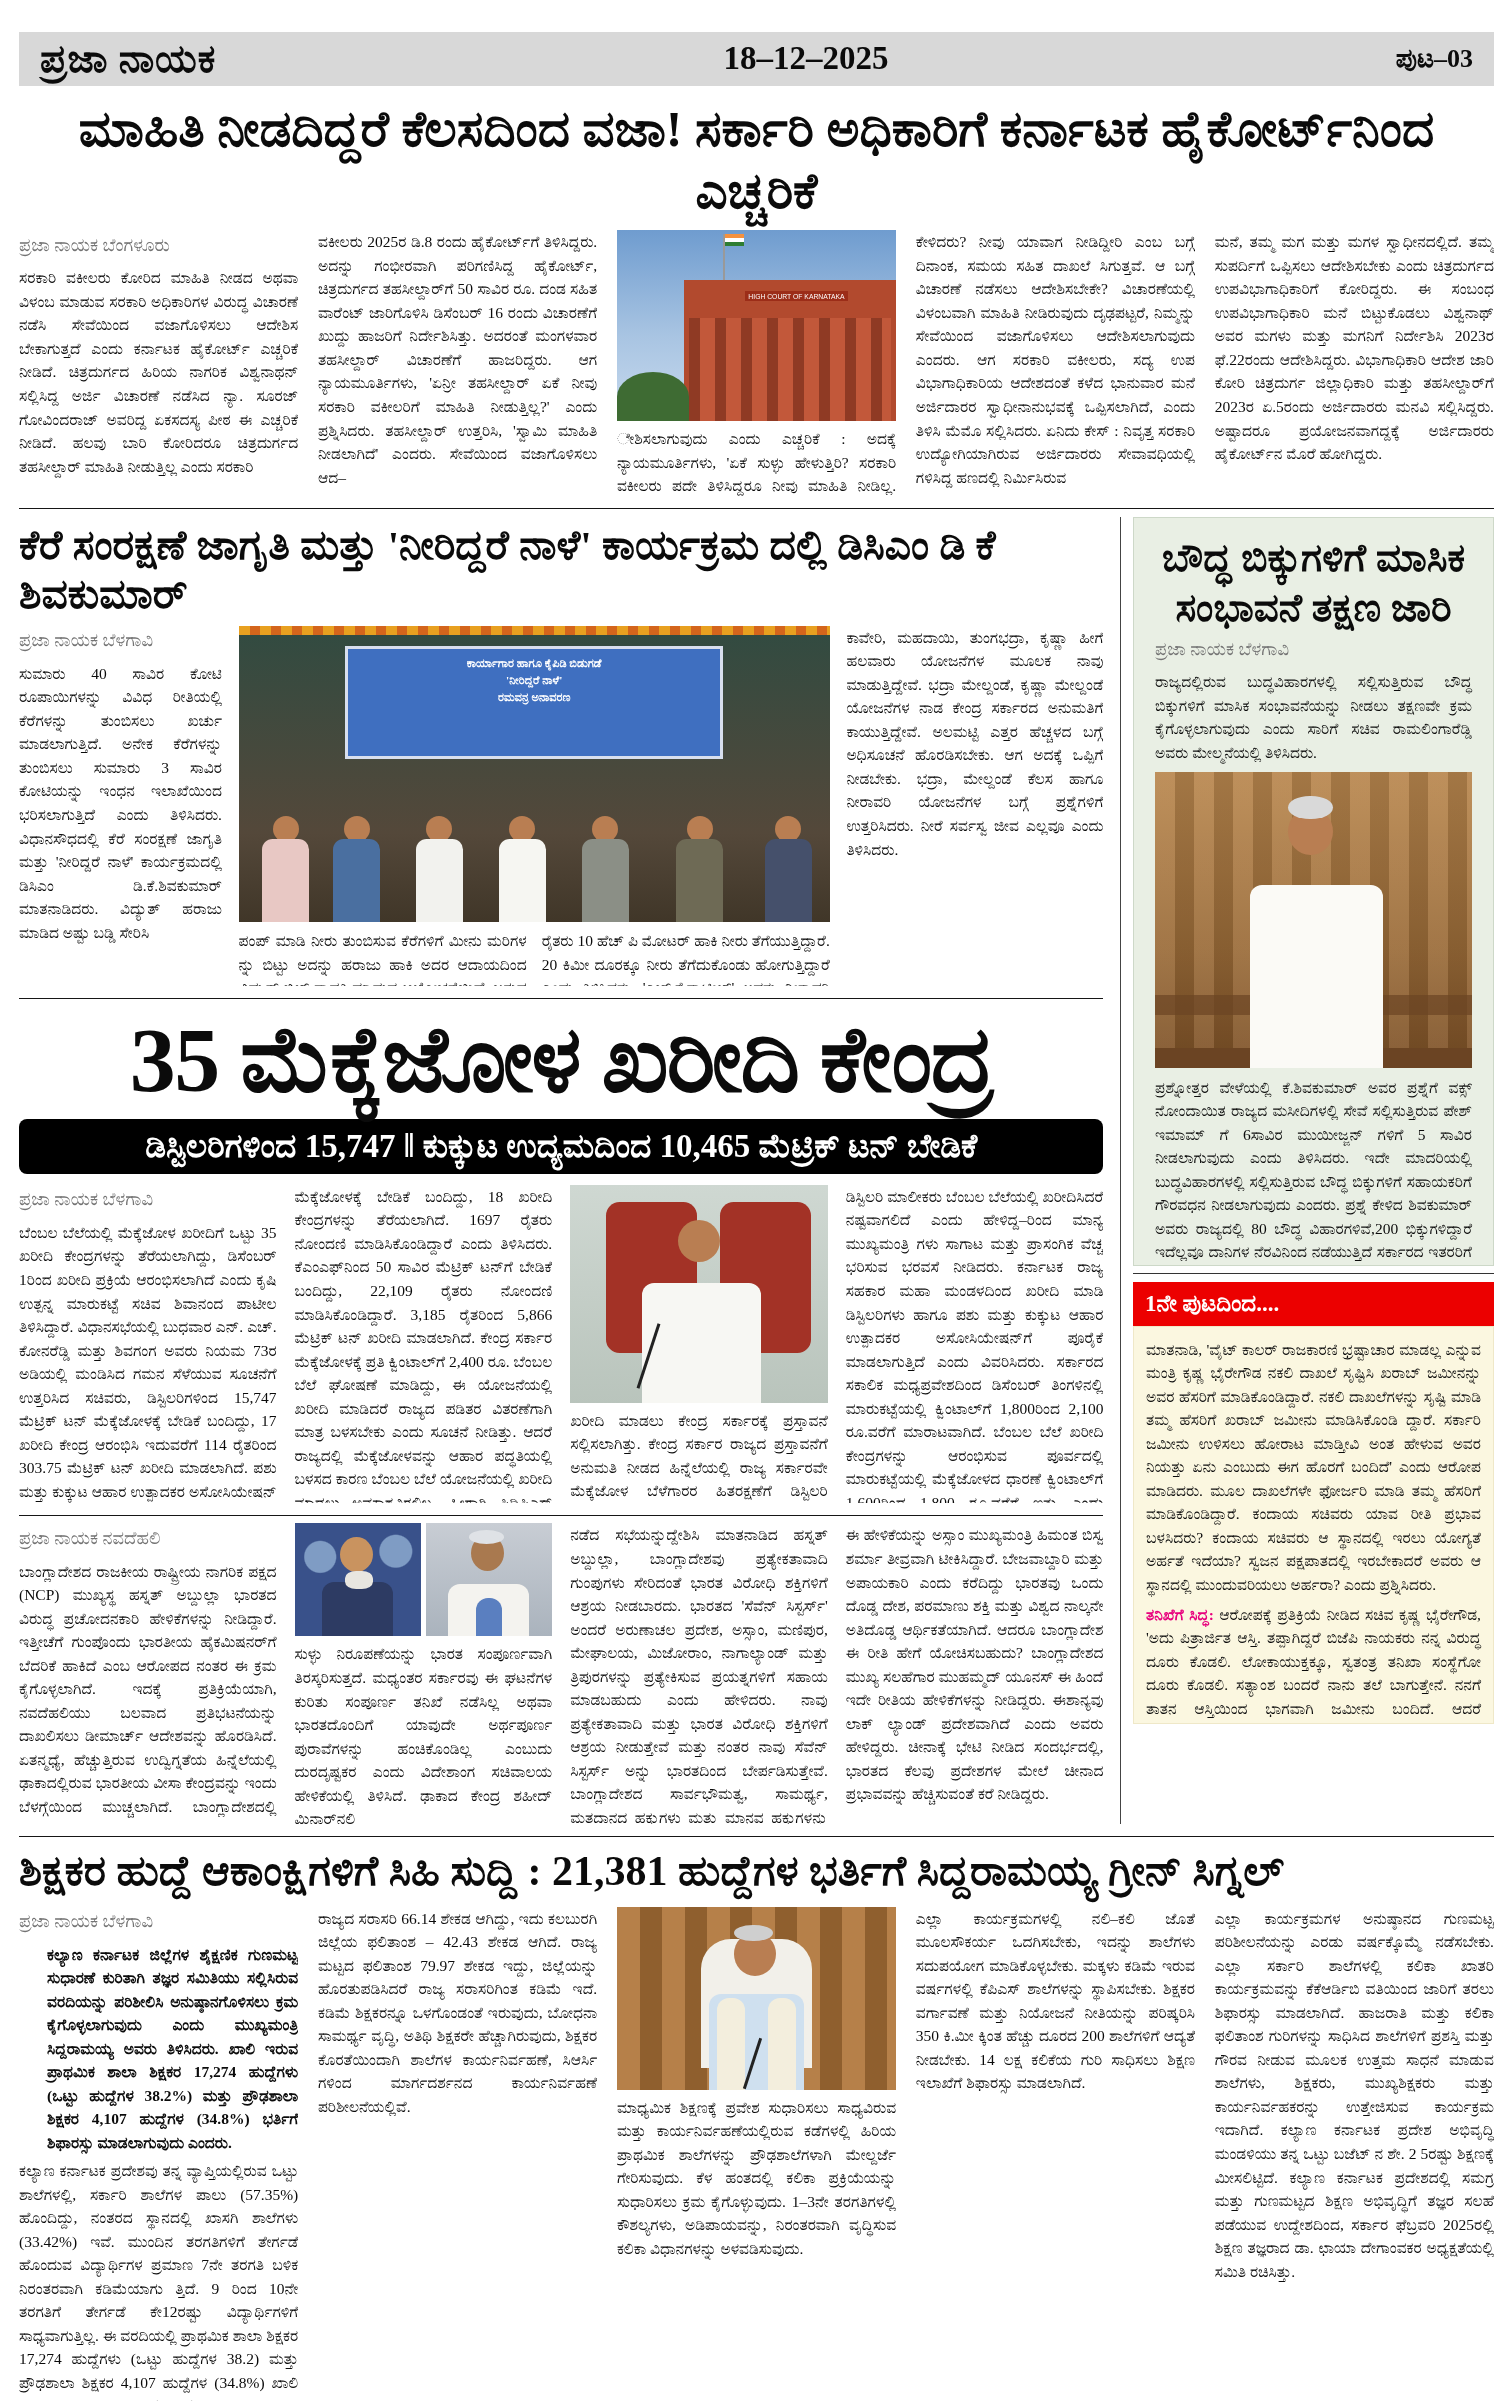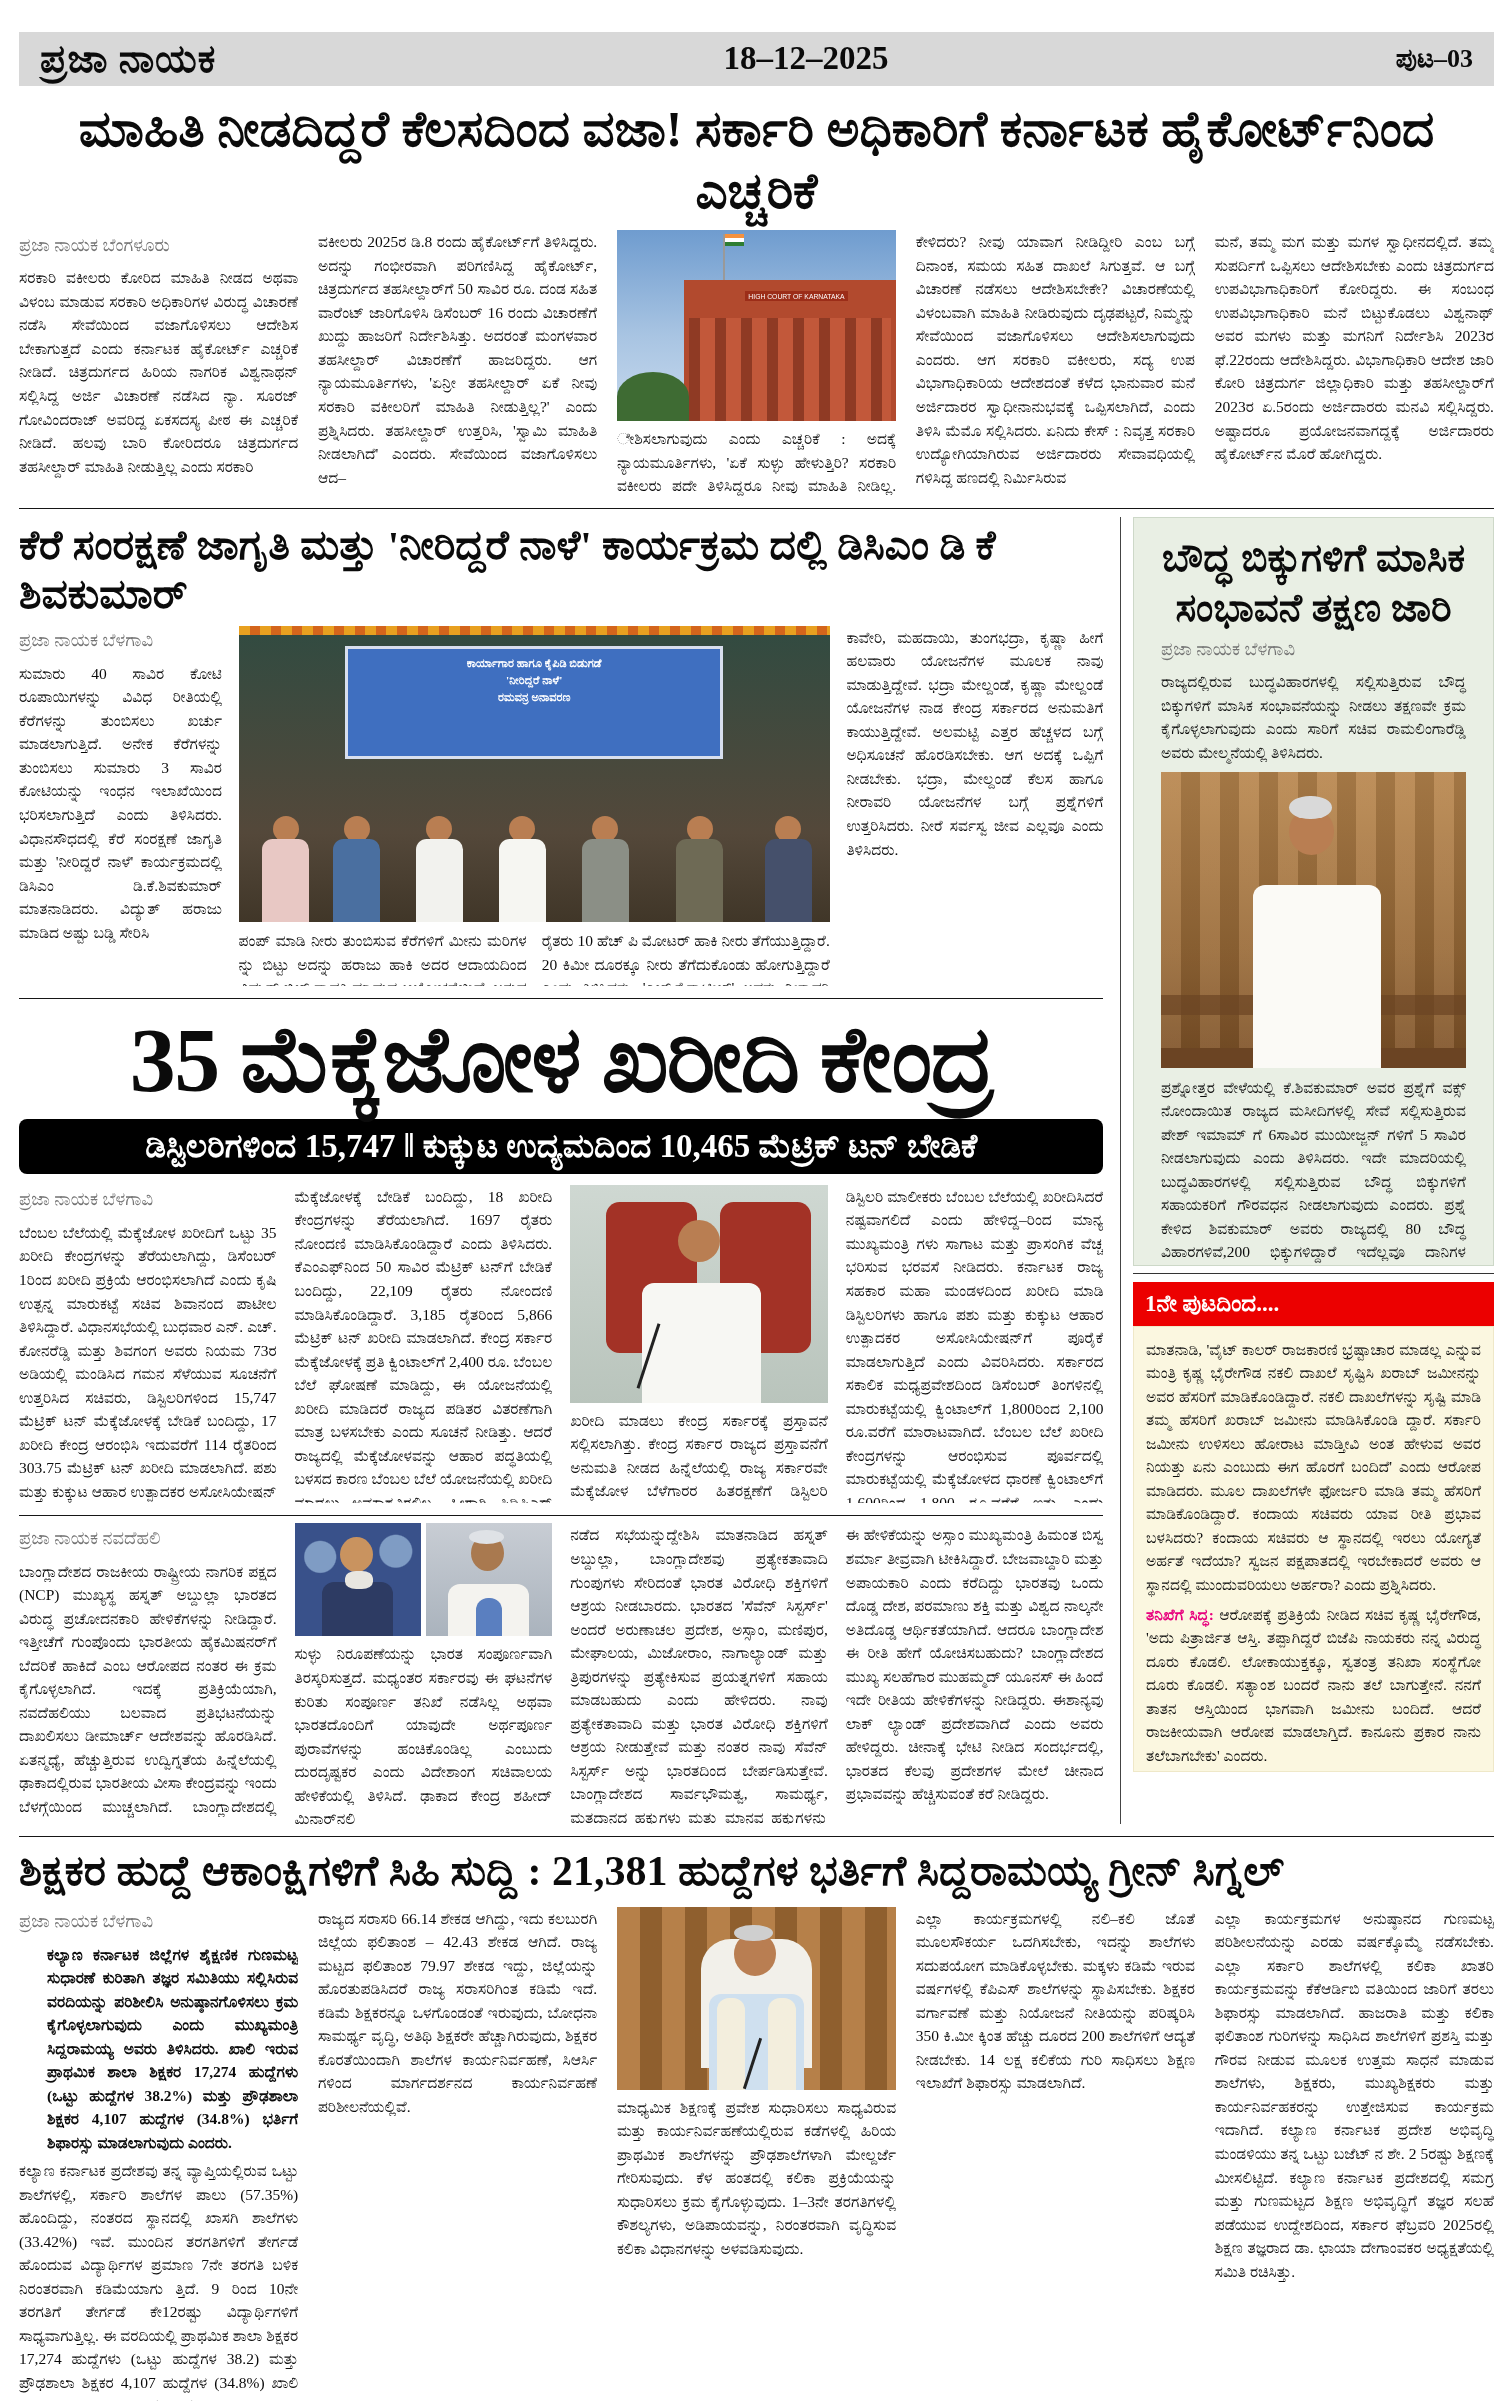--- a/index.html
+++ b/index.html
@@ -27,24 +27,24 @@
   .middle{display:flex;gap:16.6px;align-items:stretch;}
   .main{flex:1;min-width:0;}
   .rail{width:374px;flex:0 0 374px;border-left:1.1px solid #444;padding-left:12px;}
   .headline-2{font-size:41px;font-weight:bold;line-height:1.2;margin:4.5px 0 6px 0;}
   .story2-body{display:grid;grid-template-columns:203px 1fr 257px;gap:16.6px;height:360px;overflow:hidden;}
   .headline-big{font-size:92px;font-weight:bold;line-height:1.05;text-align:center;margin:13.6px 0 10.6px 0;letter-spacing:-1.5px;}
   .blackbar{background:#000;color:#fff;font-size:33px;font-weight:bold;text-align:center;padding:7.6px 6px;line-height:1.2;border-radius:8px;}
   .cols4{display:grid;grid-template-columns:repeat(4,1fr);gap:18px;height:318px;overflow:hidden;}
   .headline-3{font-size:41px;font-weight:bold;line-height:1.25;margin:6px 0 7.6px 0;}
   .headline-4{font-size:42px;font-weight:bold;line-height:1.25;margin:7.6px 0 9px 0;}
-  .greenbox{background:#e9efe4;border:0.8px solid #cdd8c8;padding:15px 27px;height:749px;overflow:hidden;}
+  .greenbox{background:#e9efe4;border:0.8px solid #cdd8c8;padding:15px 21px;height:749px;overflow:hidden;}
   .greenbox .headline{font-size:39px;font-weight:bold;text-align:center;line-height:1.3;}
   .redbanner{background:#ec0000;color:#fff;font-weight:bold;font-size:23px;padding:9px 12px;margin-top:4.5px;}
-  .creambox{background:#fbf7e0;padding:10.6px 12px;height:446px;overflow:hidden;border:0.8px solid #efe8c8;}
+  .creambox{background:#fbf7e0;padding:10.6px 12px;height:398px;overflow:hidden;border:0.8px solid #efe8c8;}
   .inline-red{color:#e8007d;font-weight:bold;}
   .boldlead{font-weight:bold;margin-left:28px;}
   .cols5b{display:grid;grid-template-columns:repeat(5,1fr);gap:19.7px;height:529px;overflow:hidden;}
   
   .photo{position:relative;overflow:hidden;width:100%;}
   .ph-court{height:191px;background:linear-gradient(#6f9ccf,#a8c4e2 55%,#c8daee);}
   .ph-court .building{position:absolute;left:24%;right:0;top:26%;bottom:0;background:#b24a2e;}
   .ph-court .pillars{position:absolute;left:26%;right:2%;top:46%;bottom:0;
     background:repeating-linear-gradient(90deg,#8f3a24 0 10.6px,#c2583a 10.6px 26px);}
   .ph-court .sign{position:absolute;left:46%;top:32%;background:#9c2d18;color:#fff;

